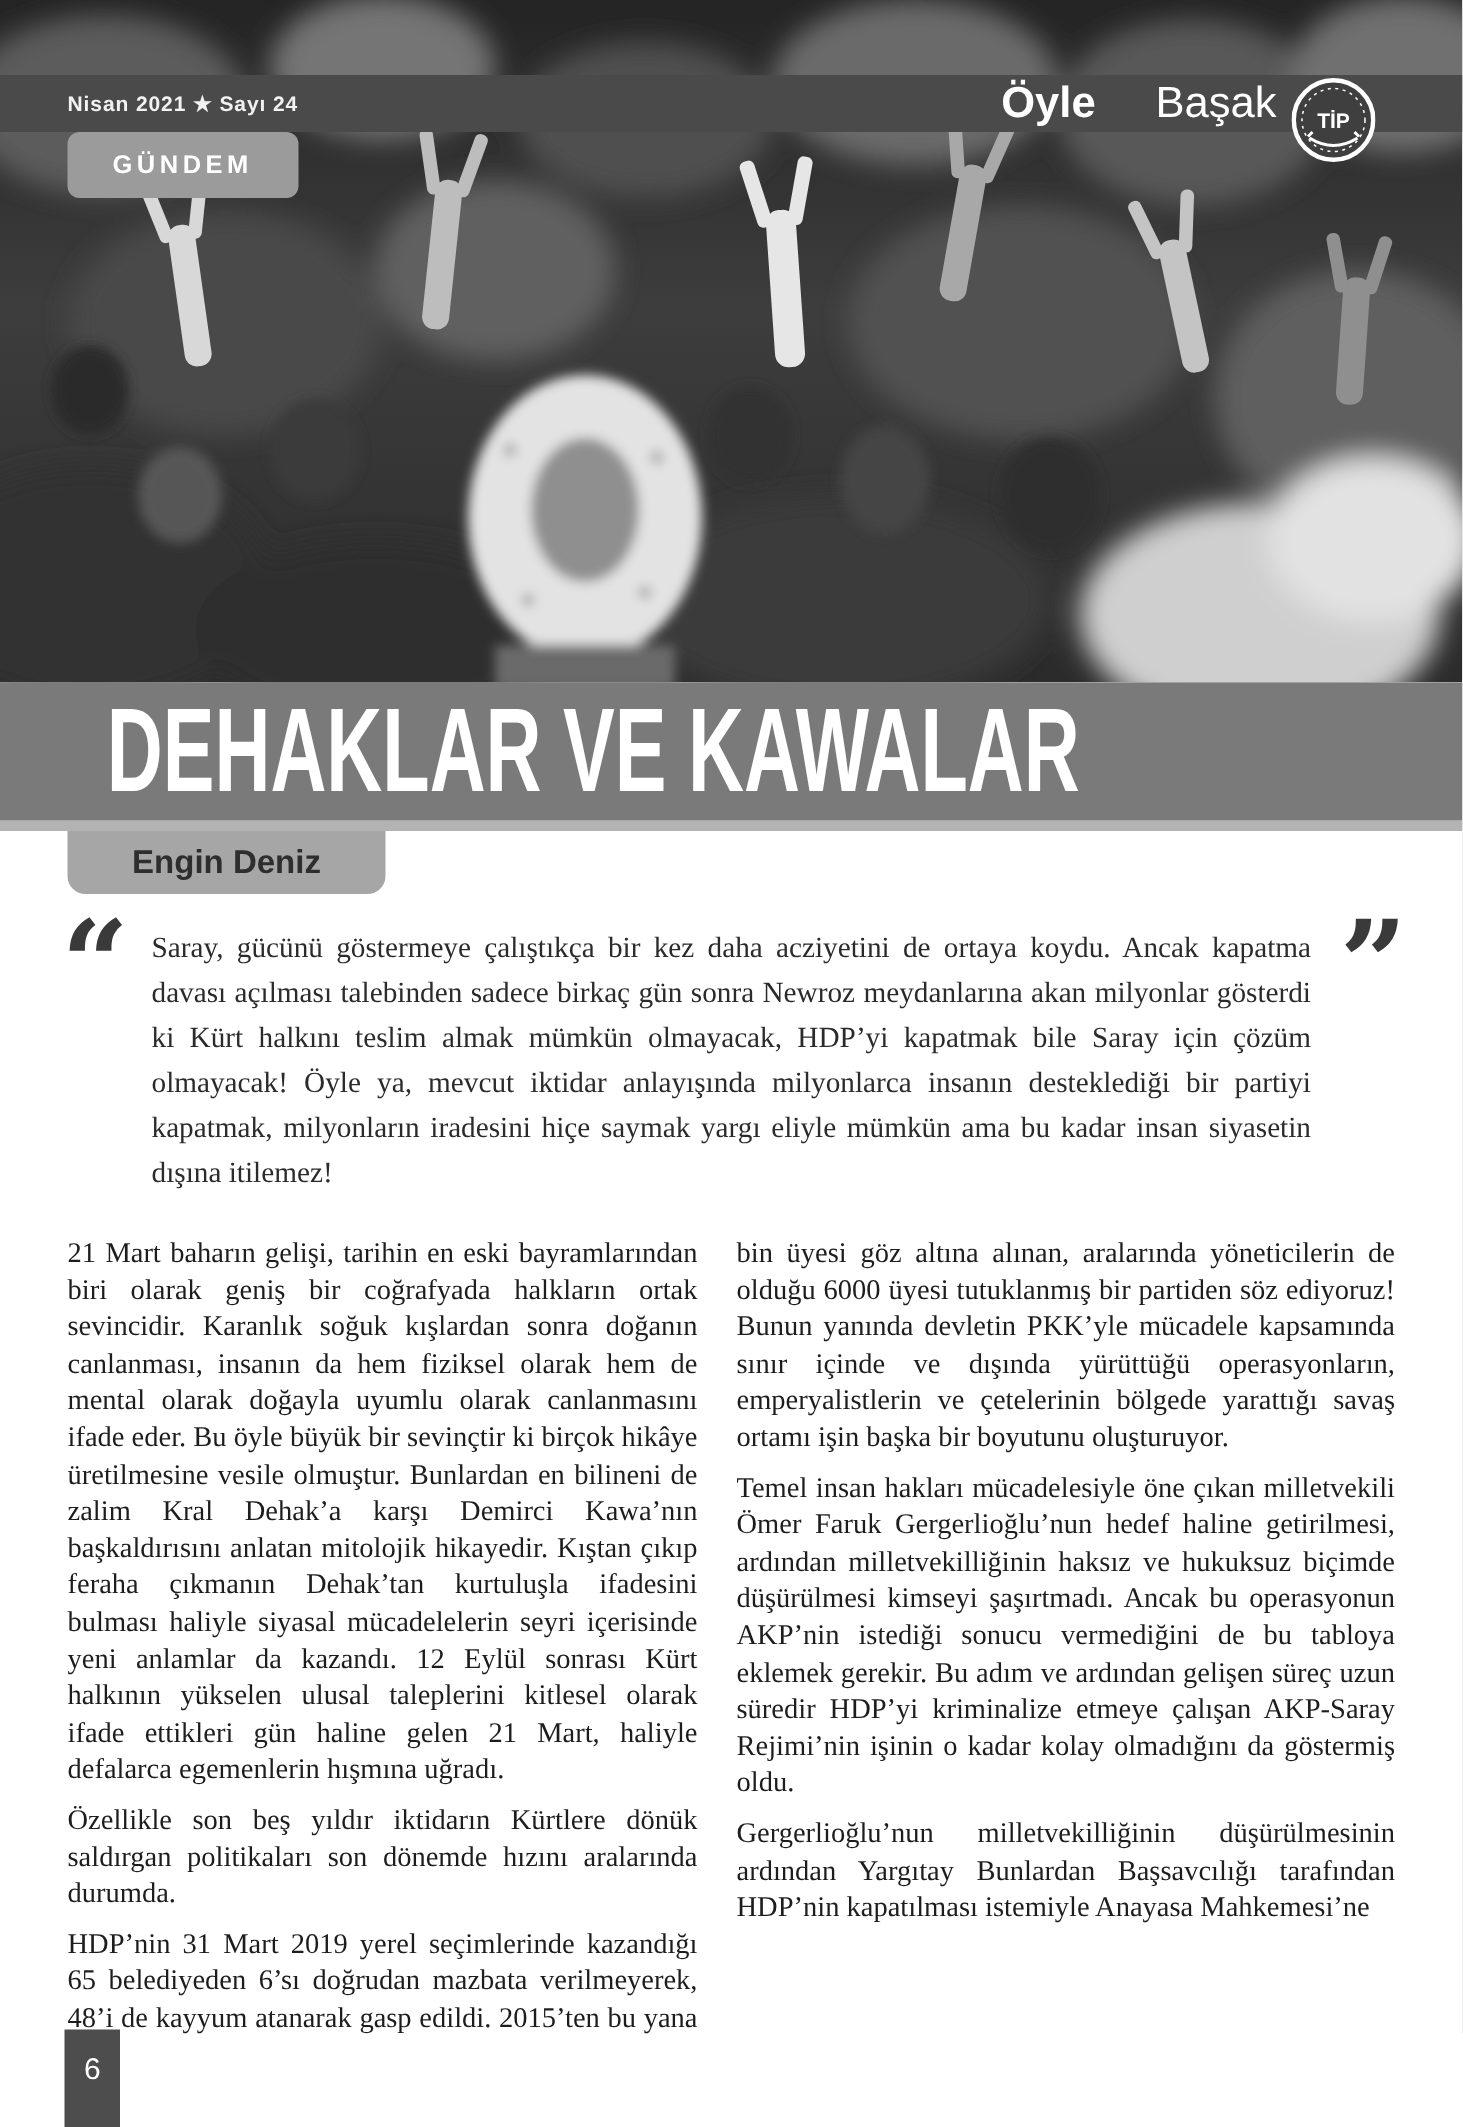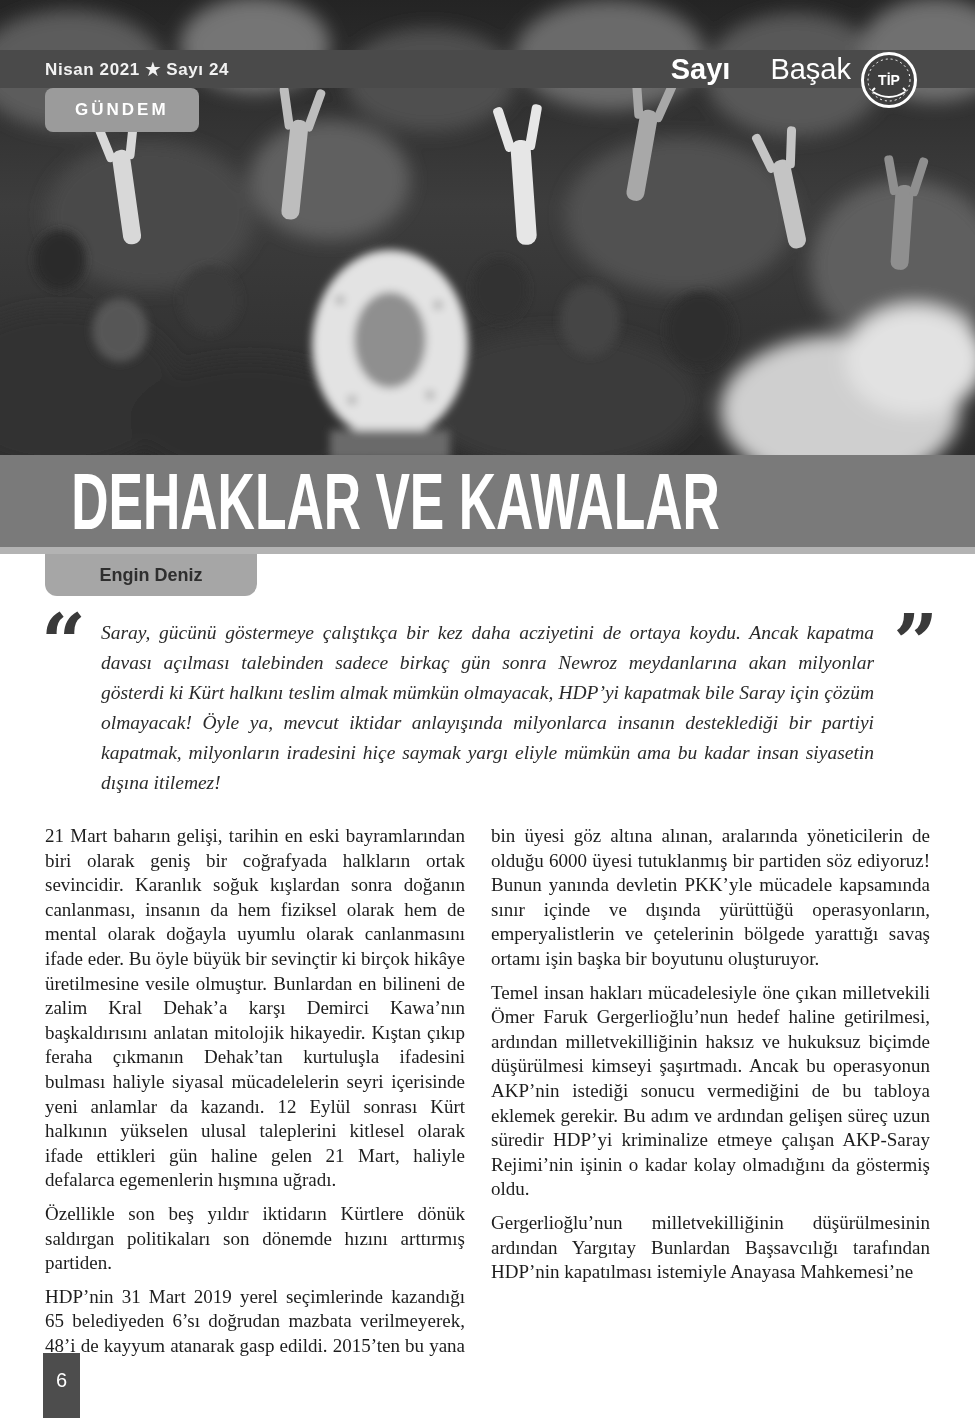--- a/index.html
+++ b/index.html
@@ -11,21 +11,21 @@
   
   .photo-wrap{position:relative;height:547px;}
   .photo-svg{position:absolute;top:0;left:0;width:975px;height:455px;display:block;}
   .masthead-bar{
     position:absolute;top:50px;left:0;right:0;height:38px;
     background:var(--masthead-bar,#4a4a4a);
     display:flex;align-items:center;justify-content:space-between;
     padding:0 58px 0 45px;box-sizing:border-box;
     font-family:"Liberation Sans",sans-serif;
   }
-  .issue-info{color:#f2f2f2;font-size:17px;font-weight:bold;letter-spacing:.6px;}
+  .issue-info{color:#f2f2f2;font-size:14px;font-weight:bold;letter-spacing:.6px;}
   .brand{display:flex;align-items:center;gap:10px;}
   .brand-text{color:#ffffff;font-size:29px;line-height:1;white-space:nowrap;}
   .brand-bold{font-weight:800;}
   .brand-reg{font-weight:400;margin-left:40px;}
   .emblem{position:relative;width:56px;height:56px;margin-top:0;top:11px;}
   .emblem svg{display:block;}
   .category-pill{
     position:absolute;top:88px;left:45px;
     background:var(--category-pill,#9b9b9b);
     color:#ffffff;font-family:"Liberation Sans",sans-serif;
@@ -42,34 +42,34 @@
     font-weight:bold;font-size:63px;line-height:1;white-space:nowrap;
     transform:scale(.82,1.26);letter-spacing:0;
   }
   .band-strip{height:7px;background:#b3b3b3;}
   .author-pill{
     position:absolute;top:554px;left:45px;width:212px;height:42px;
     background:var(--author-pill,#a6a6a6);
     border-radius:0 0 12px 12px;
     display:flex;align-items:center;justify-content:center;
     font-family:"Liberation Sans",sans-serif;font-weight:bold;
-    font-size:18px;color:#2e2e2e;
+    font-size:22px;color:#2e2e2e;
   }
   
   .quote-section{position:relative;margin:64px 45px 0 45px;}
   .quote-mark{
     position:absolute;top:-14px;font-family:"DejaVu Serif",serif;
     font-weight:bold;font-size:78px;line-height:1;color:#3a3a3a;
     letter-spacing:-6px;
   }
   .quote-mark.open{left:-4px;}
   .quote-mark.close{right:-2px;}
   .quote-text{
     margin:0;padding:0 56px;text-align:justify;
-    font-style:italic;font-size:19.5px;line-height:30px;color:#2b2b2b;
+    font-size:19.5px;line-height:30px;color:#2b2b2b;
     font-family:"Liberation Serif",serif;
   }
   
   .columns{display:flex;gap:26px;margin:26px 45px 0 45px;}
   .col{text-align:justify;font-size:19px;line-height:24.6px;color:#1d1d1d;}
   .col.left{width:420px;flex:none;}
   .col.right{flex:1;}
   .col p{margin:0 0 9px 0;}
   
   .page-number-box{
@@ -169,21 +169,21 @@
         <ellipse cx="500" cy="290" rx="28" ry="32" fill="#303030"></ellipse>
         <ellipse cx="590" cy="320" rx="30" ry="36" fill="#454545"></ellipse>
         <ellipse cx="700" cy="330" rx="34" ry="38" fill="#2f2f2f"></ellipse>
         <ellipse cx="120" cy="330" rx="28" ry="32" fill="#565656"></ellipse>
       </g>
     </svg>
 
     <div class="masthead-bar">
       <span class="issue-info">Nisan 2021 ★ Sayı 24</span>
       <div class="brand">
-        <span class="brand-text"><span class="brand-bold">Sayı</span><span class="brand-reg">Başak</span></span>
+        <span class="brand-text"><span class="brand-bold">Öyle</span><span class="brand-reg">Başak</span></span>
         <span class="emblem">
           <svg width="56" height="56" viewBox="0 0 56 56">
             <circle cx="28" cy="28" r="26.5" fill="#3f3f3f" stroke="#ffffff" stroke-width="3"></circle>
             <circle cx="28" cy="28" r="21" fill="none" stroke="#ffffff" stroke-width="1" stroke-dasharray="2 3"></circle>
             <path d="M12 40 Q28 50 44 40" fill="none" stroke="#ffffff" stroke-width="2"></path>
             <path d="M14 36 l-3 3 M42 36 l3 3" stroke="#ffffff" stroke-width="2"></path>
             <text x="28" y="33" text-anchor="middle" font-family="Liberation Sans, sans-serif" font-size="14" font-weight="bold" fill="#ffffff">TİP</text>
           </svg>
         </span>
       </div>
@@ -202,21 +202,21 @@
 
   <div class="quote-section">
     <span class="quote-mark open">“</span>
     <p class="quote-text">Saray, gücünü göstermeye çalıştıkça bir kez daha acziyetini de ortaya koydu. Ancak kapatma davası açılması talebinden sadece birkaç gün sonra Newroz meydanlarına akan milyonlar gösterdi ki Kürt halkını teslim almak mümkün olmayacak, HDP’yi kapatmak bile Saray için çözüm olmayacak! Öyle ya, mevcut iktidar anlayışında milyonlarca insanın desteklediği bir partiyi kapatmak, milyonların iradesini hiçe saymak yargı eliyle mümkün ama bu kadar insan siyasetin dışına itilemez!</p>
     <span class="quote-mark close">”</span>
   </div>
 
   <div class="columns">
     <div class="col left">
       <p>21 Mart baharın gelişi, tarihin en eski bayramlarından biri olarak geniş bir coğrafyada halkların ortak sevincidir. Karanlık soğuk kışlardan sonra doğanın canlanması, insanın da hem fiziksel olarak hem de mental olarak doğayla uyumlu olarak canlanmasını ifade eder. Bu öyle büyük bir sevinçtir ki birçok hikâye üretilmesine vesile olmuştur. Bunlardan en bilineni de zalim Kral Dehak’a karşı Demirci Kawa’nın başkaldırısını anlatan mitolojik hikayedir. Kıştan çıkıp feraha çıkmanın Dehak’tan kurtuluşla ifadesini bulması haliyle siyasal mücadelelerin seyri içerisinde yeni anlamlar da kazandı. 12 Eylül sonrası Kürt halkının yükselen ulusal taleplerini kitlesel olarak ifade ettikleri gün haline gelen 21 Mart, haliyle defalarca egemenlerin hışmına uğradı.</p>
-      <p>Özellikle son beş yıldır iktidarın Kürtlere dönük saldırgan politikaları son dönemde hızını arttırmış partiden.</p>
+      <p>Özellikle son beş yıldır iktidarın Kürtlere dönük saldırgan politikaları son dönemde hızını aralarında durumda.</p>
       <p>HDP’nin 31 Mart 2019 yerel seçimlerinde kazandığı 65 belediyeden 6’sı doğrudan mazbata verilmeyerek, 48’i de kayyum atanarak gasp edildi. 2015’ten bu yana 16</p>
     </div>
     <div class="col right">
       <p>bin üyesi göz altına alınan, aralarında yöneticilerin de olduğu 6000 üyesi tutuklanmış bir partiden söz ediyoruz! Bunun yanında devletin PKK’yle mücadele kapsamında sınır içinde ve dışında yürüttüğü operasyonların, emperyalistlerin ve çetelerinin bölgede yarattığı savaş ortamı işin başka bir boyutunu oluşturuyor.</p>
       <p>Temel insan hakları mücadelesiyle öne çıkan milletvekili Ömer Faruk Gergerlioğlu’nun hedef haline getirilmesi, ardından milletvekilliğinin haksız ve hukuksuz biçimde düşürülmesi kimseyi şaşırtmadı. Ancak bu operasyonun AKP’nin istediği sonucu vermediğini de bu tabloya eklemek gerekir. Bu adım ve ardından gelişen süreç uzun süredir HDP’yi kriminalize etmeye çalışan AKP-Saray Rejimi’nin işinin o kadar kolay olmadığını da göstermiş oldu.</p>
       <p>Gergerlioğlu’nun milletvekilliğinin düşürülmesinin ardından Yargıtay Bunlardan Başsavcılığı tarafından HDP’nin kapatılması istemiyle Anayasa Mahkemesi’ne</p>
     </div>
   </div>
 
   <div class="page-number-box">6</div>

